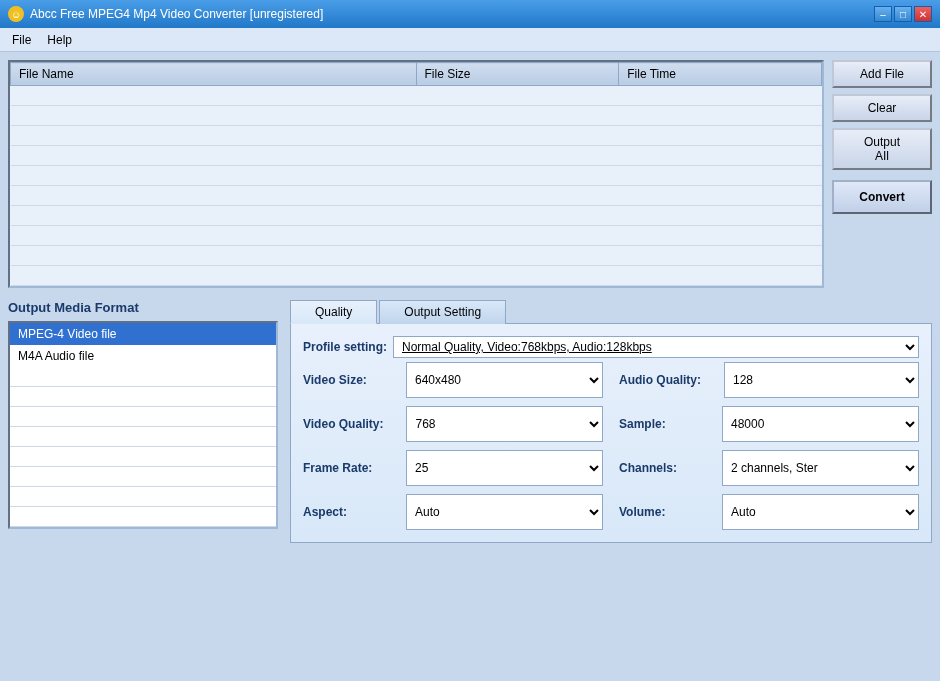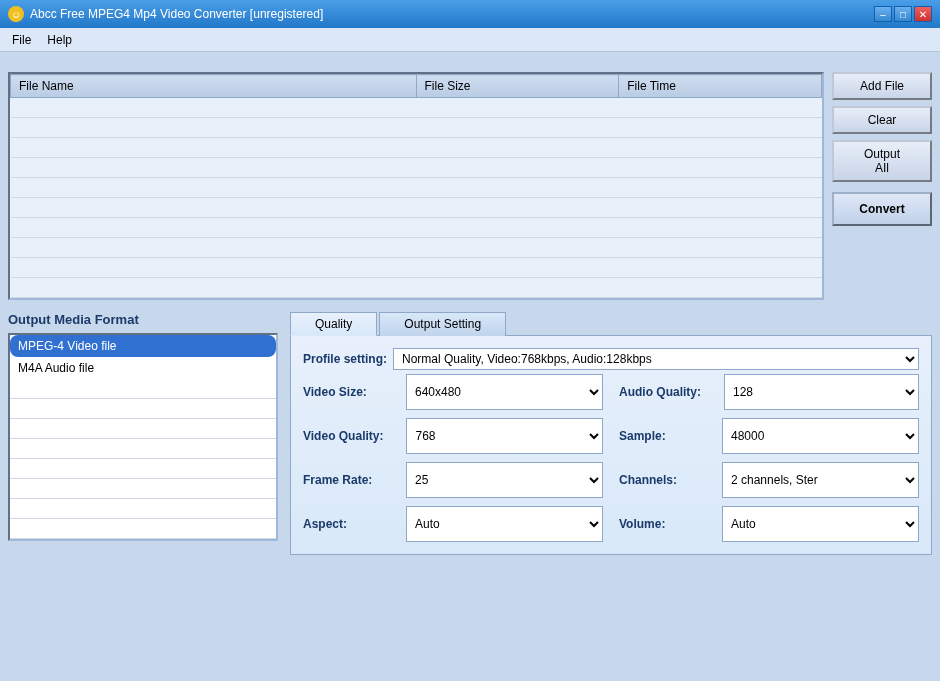--- a/index.html
+++ b/index.html
@@ -70,21 +70,20 @@
       font-size: 12px;
       color: #000;
     }
 
     
     .main-content {
       padding: 8px;
       display: flex;
       flex-direction: column;
       gap: 8px;
-      margin-top: 12px;
     }
 
     
     .file-section {
       display: flex;
       gap: 8px;
     }
     .file-table-wrapper {
       flex: 1;
       border: 2px inset #a0b8d8;
@@ -157,21 +156,20 @@
     }
     .format-item {
       padding: 4px 8px;
       cursor: pointer;
       font-size: 12px;
       color: #000;
     }
     .format-item.selected {
       background: #3070d0;
       color: white;
-      border-radius: 8px;
     }
     .format-row {
       border-bottom: 1px solid #d0d8e8;
       min-height: 20px;
     }
 
     
     .settings-panel {
       flex: 1;
     }
@@ -242,20 +240,21 @@
       font-size: 12px;
     }
     .profile-select {
       flex: 1;
       padding: 2px 4px;
       border: 1px solid #90a8c8;
       background: white;
       font-size: 12px;
       height: 22px;
       cursor: pointer;
+      text-decoration: underline;
     }
   </style>
 </head>
 <body>
 
 <div class="titlebar">
   <span class="titlebar-icon">☺</span>
   <span class="titlebar-title">Abcc Free MPEG4 Mp4 Video Converter  [unregistered]</span>
   <div class="titlebar-controls">
     <div class="titlebar-btn">–</div>

